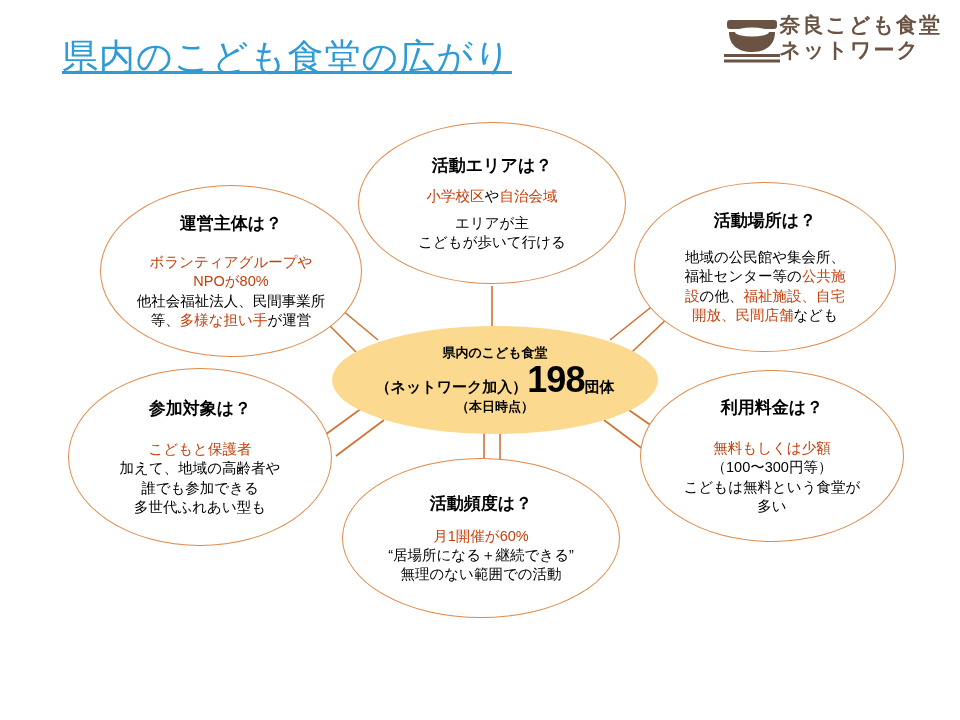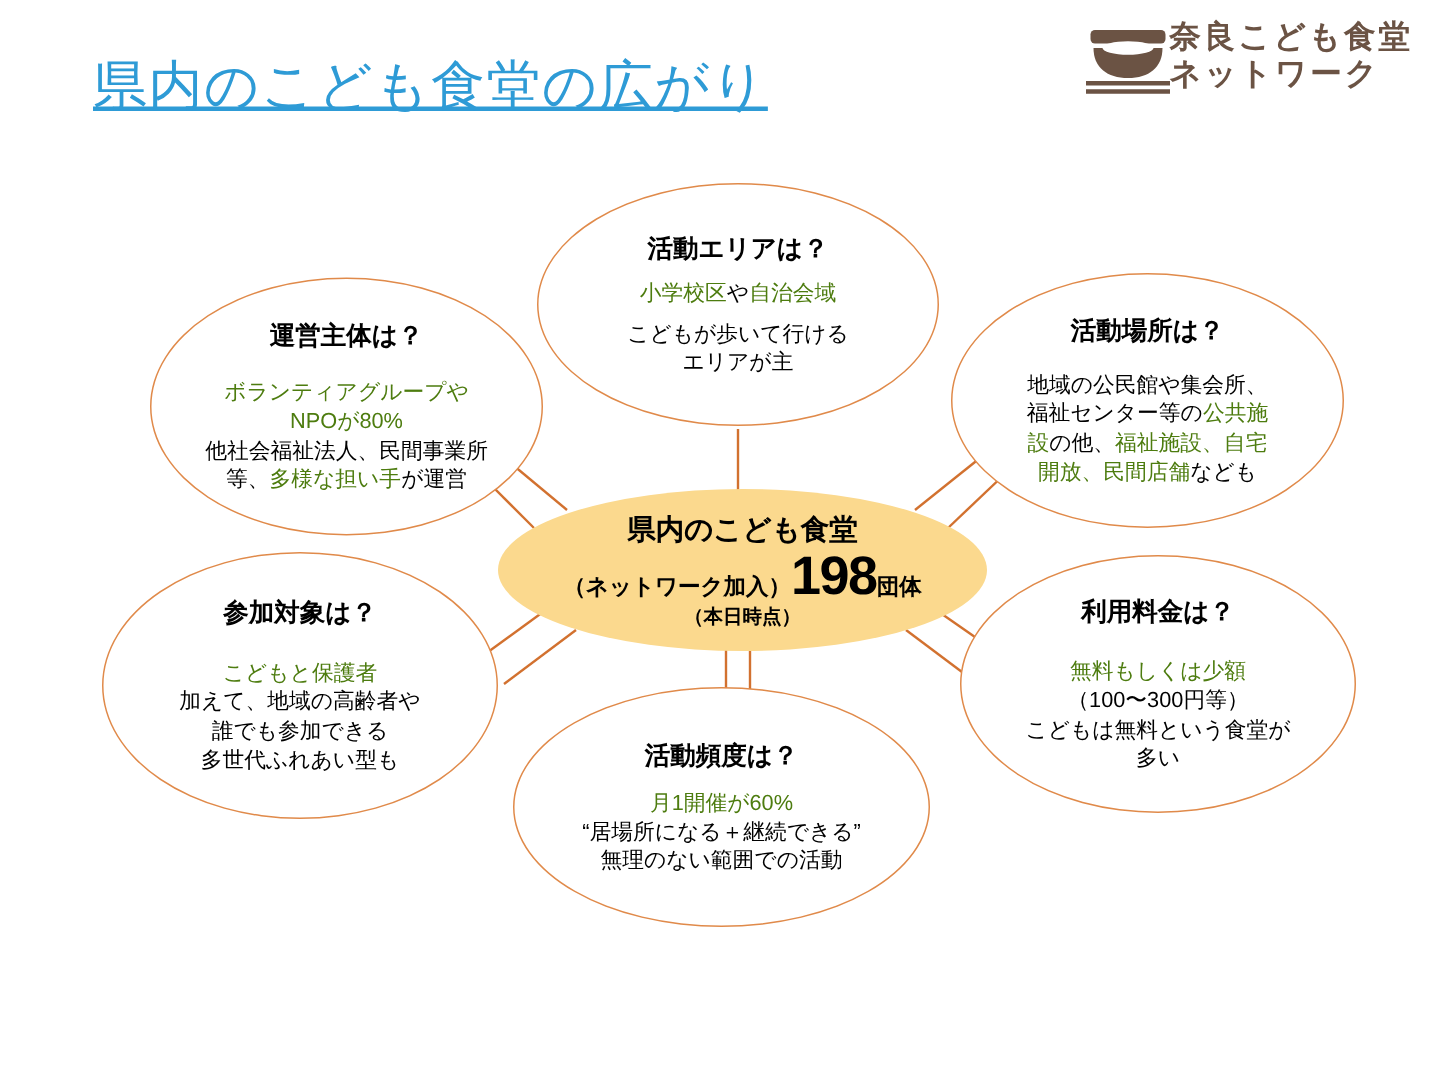--- a/index.html
+++ b/index.html
@@ -76,21 +76,21 @@
     margin-bottom: 12px;
     white-space: nowrap;
   }
   .bubble-heading .kw { color: #000000; }
   .bubble-heading .sfx { color: #000000; }
   .bubble-body {
     font-size: 14.5px;
     line-height: 1.32;
     color: #000000;
   }
-  .bubble-body .em { color: #4d7c0f; }
+  .bubble-body .em { color: #c2410c; }
 
   
   #bubble-area      { left: 358px; top: 122px; width: 268px; height: 162px; }
   #bubble-operator  { left: 100px; top: 185px; width: 262px; height: 172px; }
   #bubble-venue     { left: 634px; top: 182px; width: 262px; height: 170px; }
   #bubble-target    { left:  68px; top: 368px; width: 264px; height: 178px; }
   #bubble-fee       { left: 640px; top: 370px; width: 264px; height: 172px; }
   #bubble-frequency { left: 342px; top: 458px; width: 278px; height: 160px; }
 
   #bubble-area      .bubble-heading { margin-bottom: 10px; }
@@ -108,21 +108,21 @@
     border-radius: 50%;
     background: #fbd98e;
     display: flex;
     flex-direction: column;
     align-items: center;
     justify-content: center;
     text-align: center;
     z-index: 3;
   }
   #center-line-1 {
-    font-size: 19px;
+    font-size: 13px;
     font-weight: 700;
     color: #000;
     margin-bottom: 2px;
   }
   #center-line-2 {
     display: flex;
     align-items: baseline;
     justify-content: center;
     margin-bottom: 1px;
   }
@@ -188,22 +188,22 @@
     </g>
   </svg>
 
   <div class="bubble" id="bubble-area">
     <div class="bubble-heading">
       <span class="kw">活動エリア</span><span class="sfx">は？</span>
     </div>
     <div class="bubble-body">
         <div><span class="em">小学校区</span><span>や</span><span class="em">自治会域</span></div>
         <div style="font-size: 6px;">&nbsp;</div>
+        <div><span>エリアが主</span></div>
         <div><span>こどもが歩いて行ける</span></div>
-        <div><span>エリアが主</span></div>
       </div>
   </div>
 
   <div class="bubble" id="bubble-operator">
     <div class="bubble-heading">
       <span class="kw">運営主体</span><span class="sfx">は？</span>
     </div>
     <div class="bubble-body">
         <div><span class="em">ボランティアグループや</span></div>
         <div><span class="em">NPOが80%</span></div>

